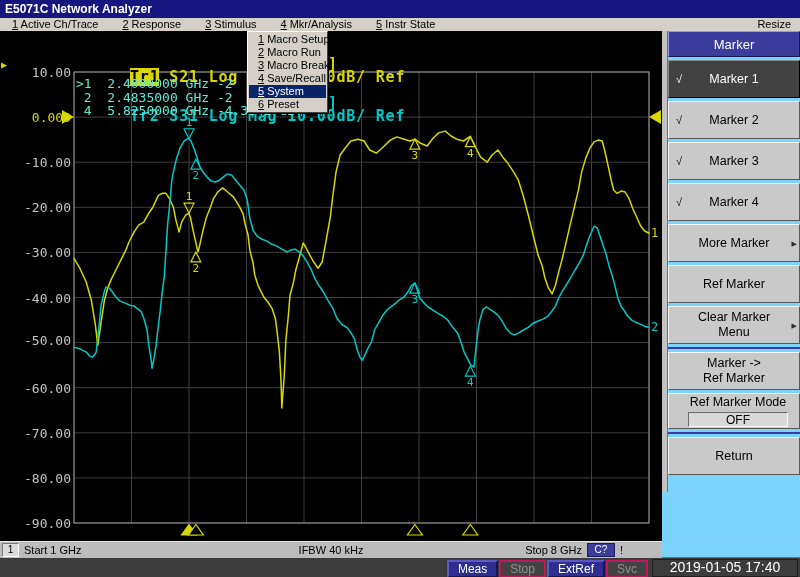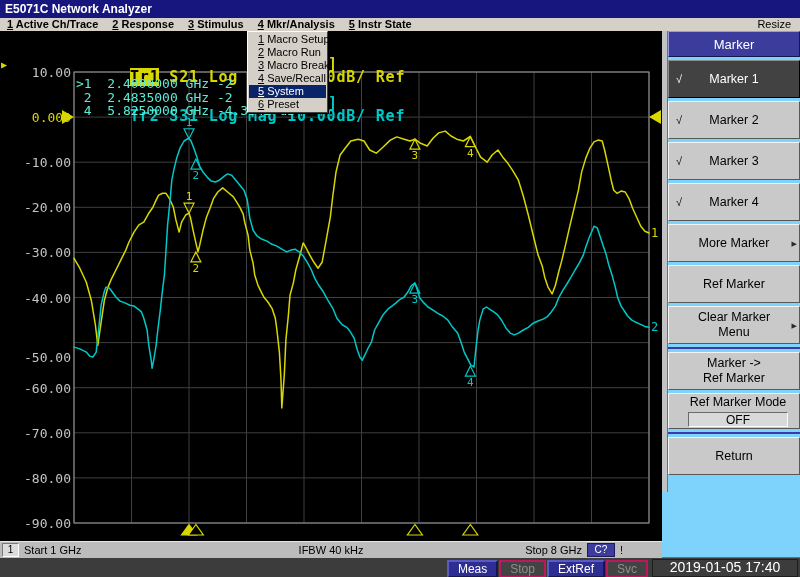--- a/index.html
+++ b/index.html
@@ -1,21 +1,21 @@
 <!DOCTYPE html>
 <html><head>
 <meta charset="utf-8">
 <style>
   html,body{margin:0;padding:0;background:#666;}
   #screen{position:relative;width:800px;height:577px;background:#000;overflow:hidden;
           font-family:"Liberation Sans",sans-serif;-webkit-font-smoothing:antialiased;}
   .titlebar{height:18px;background:#16167e;color:#fff;font-weight:bold;font-size:12px;
             line-height:18px;padding-left:5px;}
   .menubar{height:13px;background:#d4d0c8;color:#000;font-size:11px;line-height:13px;display:flex;}
-  .mitem{padding:0 7px;white-space:nowrap;font-weight:bold;}
+  .mitem{padding:0 12px;white-space:nowrap;}
   .mspacer{flex:1;}
   .mresize{padding:0 9px;}
   .main{display:flex;height:526px;}
   .graphcol{width:662px;position:relative;}
   .graph{position:relative;width:662px;height:510px;background:#000;}
   .graph svg{position:absolute;left:0;top:0;}
   .tracelines{position:absolute;left:0;top:1px;font-family:"DejaVu Sans Mono",monospace;
               font-weight:bold;font-size:15px;line-height:13px;letter-spacing:0.8px;white-space:pre;}
   .tl{height:13px;position:relative;padding-left:12px;}
   .tl .arr{position:absolute;left:1px;top:0;font-size:10px;letter-spacing:0;}
@@ -149,21 +149,21 @@
         </div>
 
         <div class="mtable" id="markerTable"><div>&gt;1  2.4000000 GHz -2</div><div> 2  2.4835000 GHz -2</div><div> 4  5.8250000 GHz -4.3342 dB</div></div>
         <div id="yLabels">
             <div class="ylabel" style="top: 35px;">10.00</div>
             <div class="ylabel ref" style="top: 80.1px;">0.000</div>
             <div class="ylabel" style="top: 125.2px;">-10.00</div>
             <div class="ylabel" style="top: 170.3px;">-20.00</div>
             <div class="ylabel" style="top: 215.4px;">-30.00</div>
             <div class="ylabel" style="top: 260.5px;">-40.00</div>
-            <div class="ylabel" style="top: 320px;">-50.00</div>
+            <div class="ylabel" style="top: 303px;">-50.00</div>
             <div class="ylabel" style="top: 350.7px;">-60.00</div>
             <div class="ylabel" style="top: 395.8px;">-70.00</div>
             <div class="ylabel" style="top: 440.9px;">-80.00</div>
             <div class="ylabel" style="top: 486px;">-90.00</div>
           </div>
 
         <div class="menu" id="instrMenu">
             <div class="item"><u>1</u> Macro Setup</div>
             <div class="item"><u>2</u> Macro Run</div>
             <div class="item"><u>3</u> Macro Break</div>

